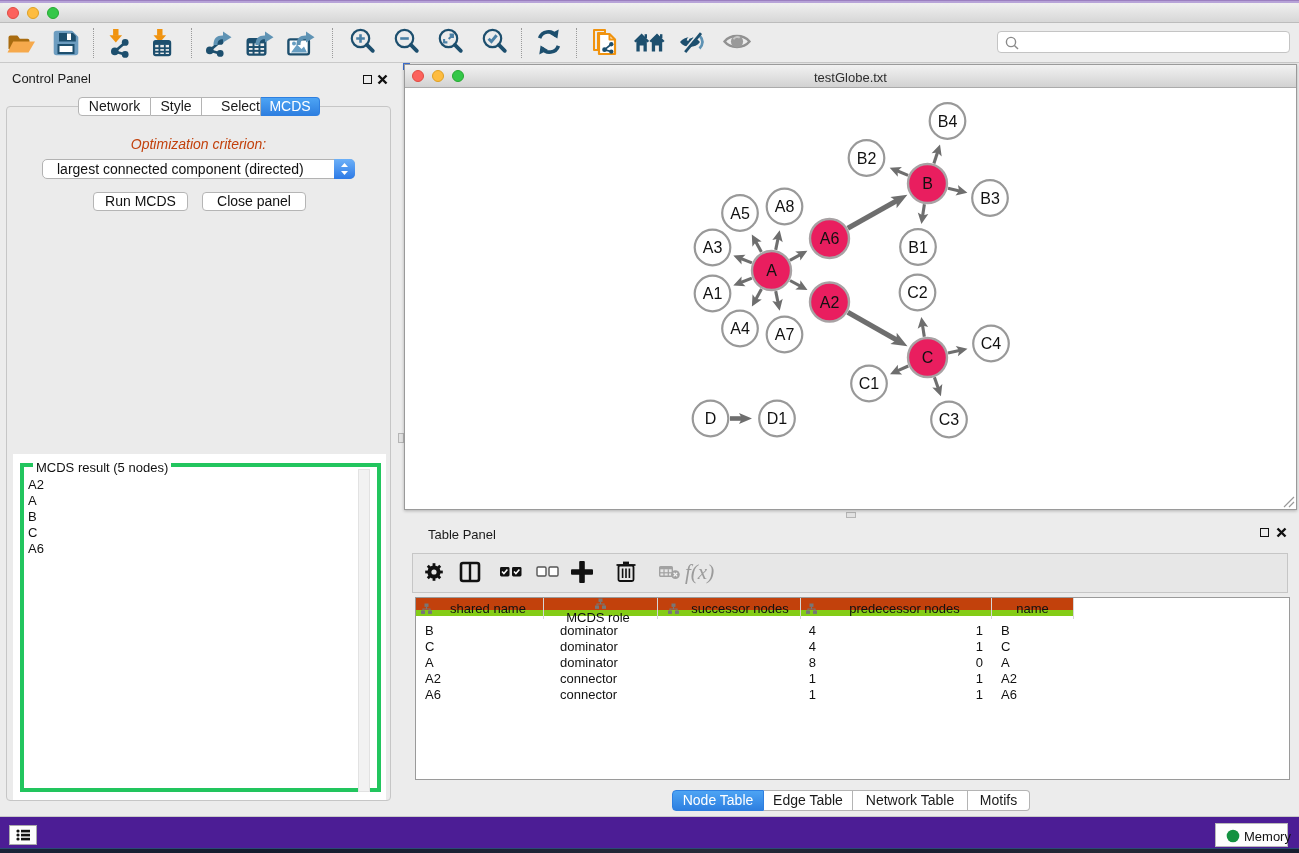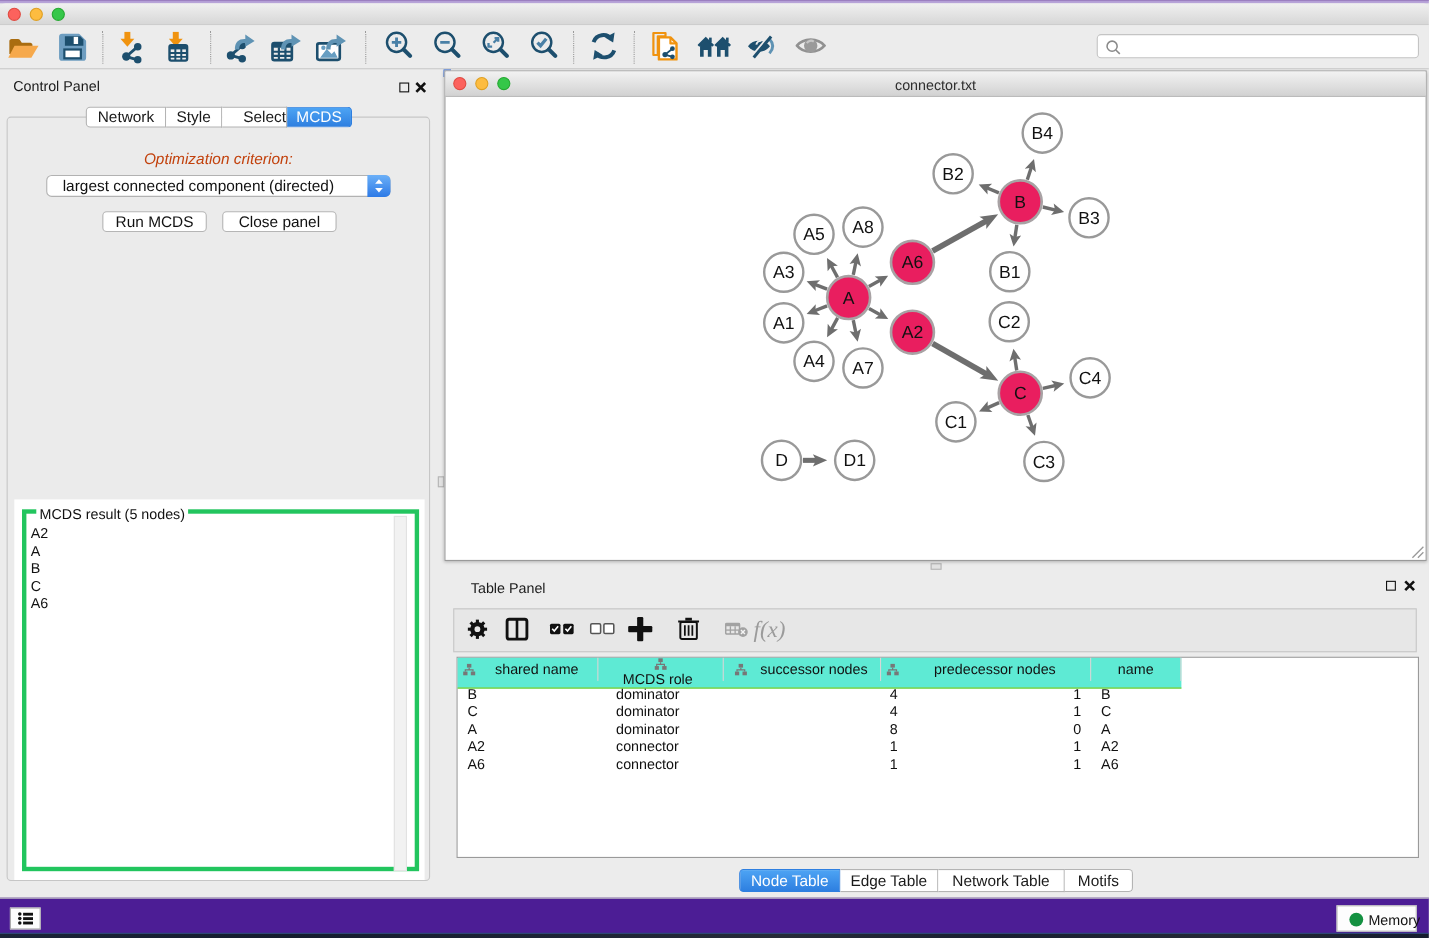--- a/index.html
+++ b/index.html
@@ -38,21 +38,21 @@
 
 #netwin { left:404px; top:64px; width:893px; height:446px; background:#fff; border:1px solid #9a9a9a; box-shadow:0 1px 3px rgba(0,0,0,.25); }
 #netTitle { position:absolute; left:0; top:0; width:100%; height:23px; background:linear-gradient(#f2f2f2,#d2d2d2); border-bottom:1px solid #ababab; }
 #netTitle .tl { position:absolute; width:12px; height:12px; border-radius:50%; top:5px; }
 #netName { position:absolute; width:100%; text-align:center; top:5px; font-size:13px; color:#2e2e2e; }
 #graphsvg { position:absolute; left:0; top:24px; }
 
 #tp { left:398px; top:519px; width:901px; height:296px; }
 #tpToolbar { position:absolute; left:14px; top:34px; width:876px; height:40px; background:#e7e7e7; border:1px solid #c6c6c6; }
 #tbl { position:absolute; left:17px; top:78px; width:875px; height:183px; background:#fff; border:1px solid #9a9a9a; }
-#tblHead { position:absolute; left:0px; top:0px; width:658px; height:28px; background:#5eead4; border-bottom:1px solid #84cc16; }
+#tblHead { position:absolute; left:0px; top:0px; width:658px; height:18px; background:#c2410c; border-bottom:6px solid #84cc16; }
 .hcell { position:absolute; top:0; height:21px; border-right:1px solid #d6d6d6; font-size:13px; color:#111; display:flex; align-items:center; }
 .hcell svg { margin-left:5px; flex:0 0 auto; }
 .hcell span { flex:1; text-align:center; }
 .tcell { position:absolute; font-size:13px; color:#111; height:16px; line-height:16px; }
 #tpTabs { position:absolute; left:274px; top:271px; height:21px; display:flex; }
 .seg2 { height:21px; border:1px solid #b4b4b4; border-left:none; background:#fff; font-size:14px; color:#1a1a1a; text-align:center; line-height:19px; }
 .seg2.first { border-left:1px solid #b4b4b4; border-radius:4px 0 0 4px; }
 .seg2.last { border-radius:0 4px 4px 0; }
 .seg2.sel { background:linear-gradient(#4da4f4,#2e7fe0); border-color:#2e7fe0; color:#fff; }
 
@@ -251,21 +251,21 @@
 <div class="abs" style="left:398px; top:433px; width:6px; height:10px; background:#e2e2e2; border:1px solid #b5b5b5;"></div>
 <div class="abs" style="left:846px; top:512px; width:10px; height:6px; background:#e2e2e2; border:1px solid #b5b5b5;"></div>
 <svg class="abs" style="left:403px; top:63px;" width="7" height="7">
     <path d="M0 7 L0 0 L7 0 L7 2 L2 2 L2 7 Z" fill="#3b6fd4"></path>
   </svg>
 <div class="abs" id="netwin">
   <div id="netTitle">
     <div class="tl" style="left:7px; background:#fc625d; border:1px solid #e04b42;"></div>
     <div class="tl" style="left:27px; background:#fdbc40; border:1px solid #dfa023;"></div>
     <div class="tl" style="left:47px; background:#35c749; border:1px solid #26a932;"></div>
-    <div id="netName">connector.txt</div>
+    <div id="netName">testGlobe.txt</div>
   </div>
   <svg id="graphsvg" width="891" height="421">
       <line x1="346.9" y1="189.1" x2="333.9" y2="194.2" stroke="#6e6e6e" stroke-width="3.1"></line>
       <path d="M328.3 196.4 L336.6 187.5 L336.3 193.3 L340.5 197.3 Z" fill="#6e6e6e"></path>
       <line x1="346.9" y1="173.9" x2="333.9" y2="168.8" stroke="#6e6e6e" stroke-width="3.1"></line>
       <path d="M328.3 166.6 L340.5 165.7 L336.3 169.7 L336.6 175.5 Z" fill="#6e6e6e"></path>
       <line x1="356.5" y1="200.0" x2="349.8" y2="212.2" stroke="#6e6e6e" stroke-width="3.1"></line>
       <path d="M346.9 217.5 L347.5 205.3 L351.0 210.0 L356.8 210.4 Z" fill="#6e6e6e"></path>
       <line x1="356.4" y1="163.1" x2="349.7" y2="150.8" stroke="#6e6e6e" stroke-width="3.1"></line>
       <path d="M346.8 145.5 L356.7 152.6 L350.9 153.1 L347.4 157.7 Z" fill="#6e6e6e"></path>

